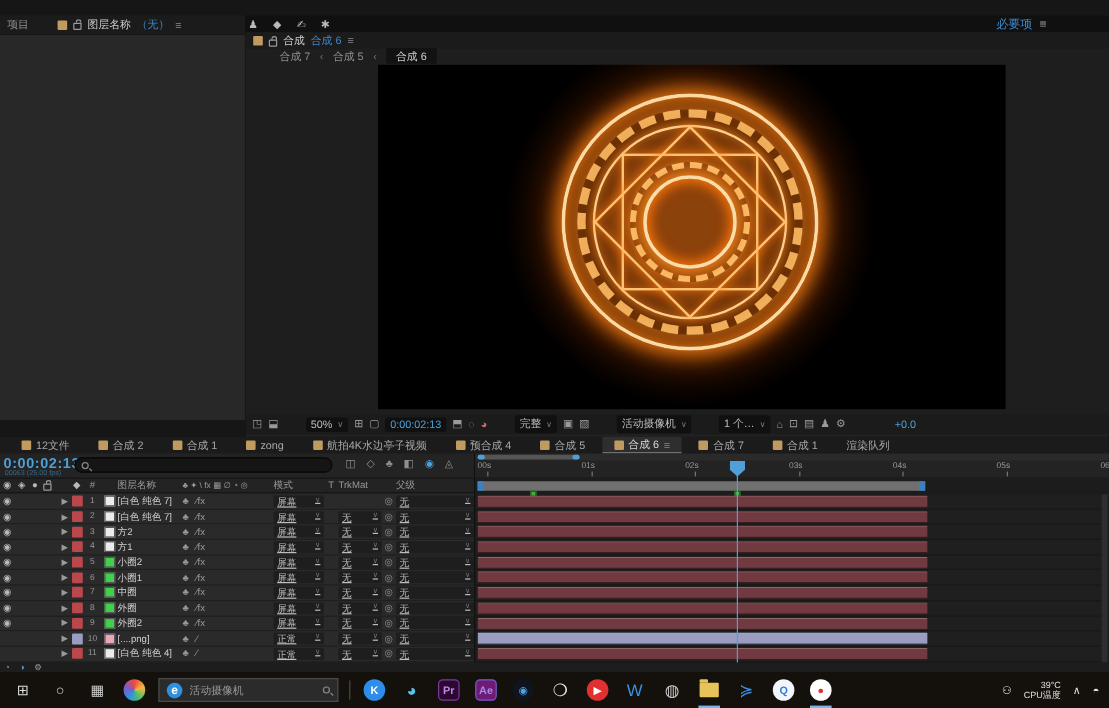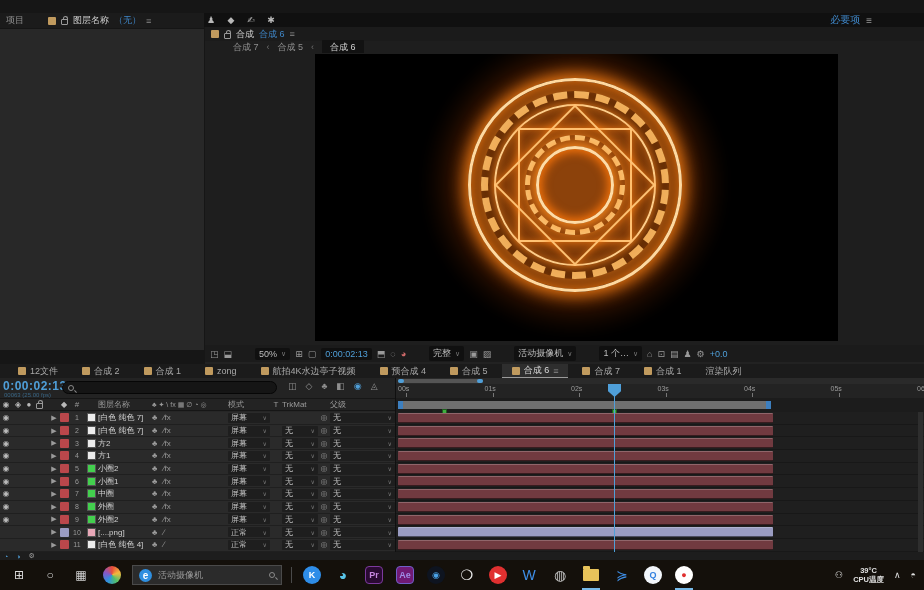--- a/index.html
+++ b/index.html
@@ -50,21 +50,21 @@
   #mc-sq2 { transform:rotate(45deg); }
   #mc-runes2 { left:210px; top:81px; width:100px; height:100px; border:5px dashed #ffc878; opacity:.95; box-shadow:0 0 8px rgba(255,140,30,.7); }
   #mc-ring3 { left:221px; top:92px; width:78px; height:78px; border:3px solid #ffdca6; box-shadow:0 0 12px 3px rgba(255,140,30,.95), inset 0 0 10px 3px rgba(255,120,10,.9); }
 
   
   #viewer-toolbar { position:absolute; left:0; top:318px; width:719px; height:17px; background:#1b1b1b; display:flex; align-items:center; gap:5px; padding-left:5px; color:#9a9a9a; }
   .vtb-select { background:#101010; border-radius:2px; padding:1px 4px; display:flex; gap:4px; align-items:center; color:#bdbdbd;margin-left:18px; }
   .vtb-caret { color:#777; font-size:7px; }
   .vtb-time { color:#4f9fd9; background:#101010; padding:1px 4px; border-radius:2px; }
   .vtb-icon { font-size:9px; }
-  .vtb-blue { color:#4f9fd9; }
+  .vtb-blue { color:#4f9fd9;margin-left:36px; }
 
   
   #bottom-tabs { position:absolute; left:0; top:364px; width:924px; height:14px; background:#1b1b1b; display:flex; align-items:center; gap:4px; padding-left:8px; color:#a8a8a8; }
   .btab { display:flex; align-items:center; gap:4px; padding:0 10px; height:14px; }
   .btab.active { background:#2e2e2e; border-bottom:1px solid #9a9a9a; color:#d8d8d8; }
 
   
   #timeline { position:absolute; left:0; top:378px; width:924px; height:182px; background:#262626; }
   #tl-left { position:absolute; left:0; top:0; width:395px; height:182px; }
   #tl-topbar { position:absolute; left:0; top:0; width:395px; height:20px; background:#232323; }
@@ -79,21 +79,21 @@
   #tl-header { position:absolute; left:0; top:20px; width:395px; height:13px; background:#232323; border-top:1px solid #161616; border-bottom:1px solid #161616; color:#9a9a9a; }
   .lrow { display:grid; grid-template-columns:12px 12px 10px 10px 6px 8px 12px 14px 14px 50px 80px 42px 12px 36px 12px 1fr; align-items:center; height:100%; font-size:8px; }
   #tl-rows { position:absolute; left:0; top:34px; width:395px; height:140px; background:#282828; }
   .layer-row { height:12.7px; border-bottom:1px solid #1f1f1f; background:#2a2a2a; }
   .chip { width:9px; height:9px; border-radius:1px; margin:auto; }
   .swatch { width:9px; height:9px; border:1px solid #555; margin:auto; }
   .eye { color:#b9b9b9; font-size:8px; text-align:center; }
   .arrow { color:#9a9a9a; font-size:7px; text-align:center; }
   .lname { color:#d0d0d0; white-space:nowrap; overflow:hidden; }
   .sw-cell { color:#9a9a9a; display:flex; gap:6px; padding-left:4px; }
-  .dd { background:#1e1e1e; border-radius:1px; height:10px; display:flex; align-items:center; justify-content:space-between; padding:0 3px; color:#bdbdbd; }
+  .dd { background:#1e1e1e; border-radius:1px; height:10px; display:flex; align-items:flex-start; justify-content:space-between; padding:0 3px; color:#bdbdbd;text-decoration:underline; }
   .dd .vtb-caret { font-size:6px; }
   .pick-whip { color:#8f8f8f; text-align:center; font-size:8px; }
   #tl-footer { position:absolute; left:0; top:174px; width:924px; height:8px; background:#1d1d1d; display:flex; align-items:center; gap:8px; padding-left:4px; color:#4f9fd9; font-size:7px; }
 
   #tl-right { position:absolute; left:395px; top:0; width:529px; height:182px; background:#1f1f1f; border-left:1px solid #101010; }
   #tl-zoombar { position:absolute; left:0; top:0; width:529px; height:6px; background:#2a2a2a; }
   #tl-zoomhandle { position:absolute; left:2px; top:1px; width:85px; height:4px; background:#555; border-radius:2px; }
   #tl-zoomhandle i { position:absolute; top:0; width:6px; height:4px; background:#4f9fd9; border-radius:2px; } 
   #tl-ruler { position:absolute; left:0; top:6px; width:529px; height:14px; background:#232323; }
   .tick { position:absolute; top:1px; color:#9a9a9a; font-size:7px; }
@@ -115,21 +115,21 @@
   #taskbar { position:absolute; left:0; top:560px; width:924px; height:30px; background:#14100b; display:flex; align-items:center; gap:9px; padding-left:8px; }
   .tb-icon { width:22px; height:22px; display:flex; align-items:center; justify-content:center; font-size:12px; color:#e8e8e8; position:relative; flex:none; }
   .tb-icon.active:after { content:""; position:absolute; left:2px; bottom:-4px; width:18px; height:2px; background:#76b9e8; }
   .tb-badge { width:18px; height:18px; border-radius:4px; display:flex; align-items:center; justify-content:center; font-size:9px; font-weight:bold; }
   .tb-circle { border-radius:50% !important; }
   #tb-search { width:150px; height:20px; background:#2b2b2b; border:1px solid #4a4a4a; display:flex; align-items:center; gap:6px; padding:0 6px; color:#9a9a9a; flex:none; }
   #tb-search .e-logo { width:13px; height:13px; border-radius:50%; background:#2f8fe0; color:#fff; font-size:10px; font-weight:bold; display:flex; align-items:center; justify-content:center; }
   #tb-search .mag { margin-left:auto; }
   .tb-sep { width:1px; height:16px; background:#4a4a4a; flex:none; }
   #tray { margin-left:auto; display:flex; align-items:center; gap:10px; padding-right:8px; color:#e0e0e0; }
-  #tray .temp { text-align:center; font-size:7.5px; line-height:1.25;font-weight:bold; }
+  #tray .temp { text-align:right; font-size:7.5px; line-height:1.25; }
   .pinwheel { width:18px; height:18px; border-radius:50%; background:conic-gradient(#e84b3c,#f5b83d,#52c06a,#2f8fe0,#8458c9,#e84b3c); }
   .folder-glyph { width:16px; height:12px; background:#e8c35a; border-radius:1px; position:relative; }
   .folder-glyph:before { content:""; position:absolute; left:0; top:-3px; width:7px; height:3px; background:#e8c35a; border-radius:1px 1px 0 0; }
 </style>
 </head>
 <body>
 
 <div id="app">
 
 

